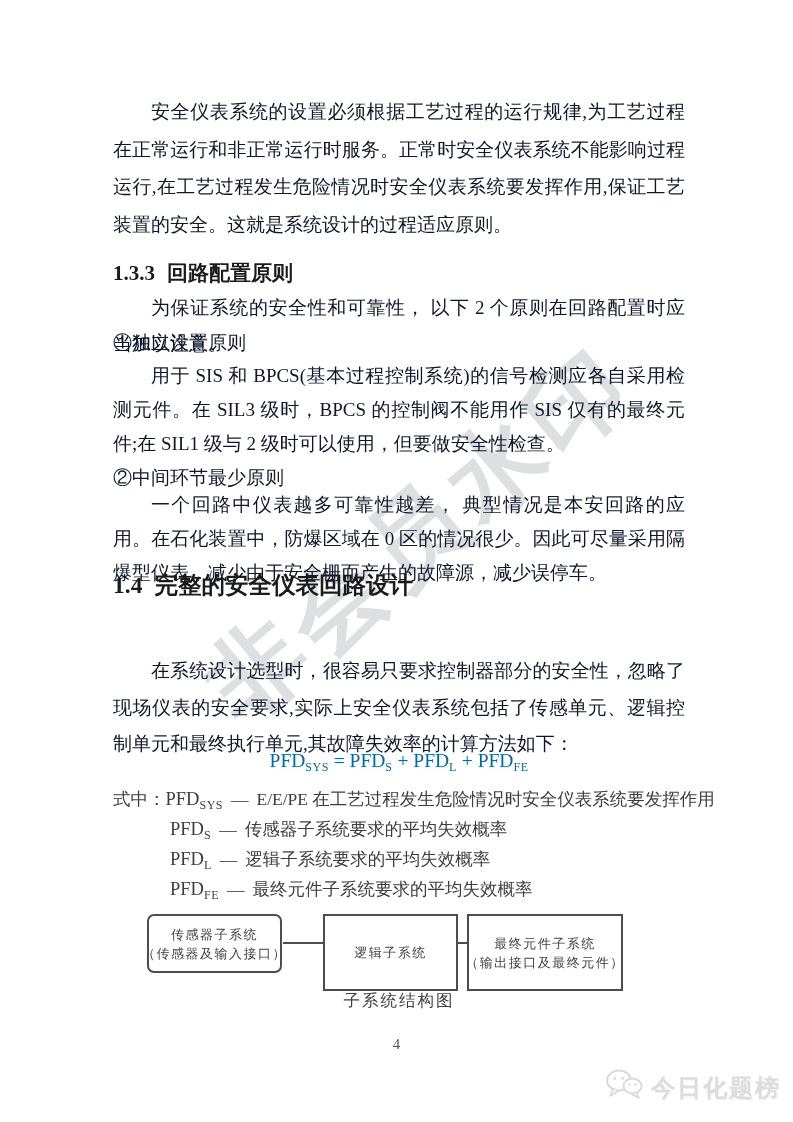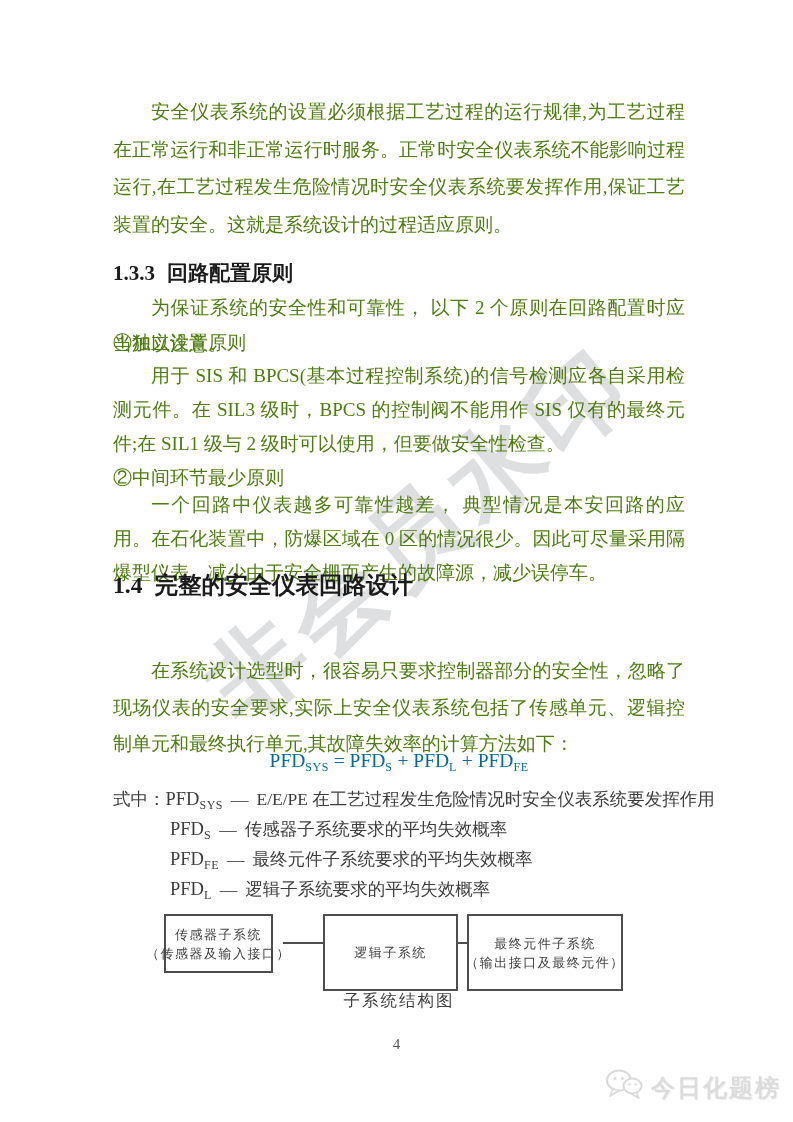--- a/index.html
+++ b/index.html
@@ -32,21 +32,21 @@
     transform-origin: 50% 50%;
     z-index: 0;
     pointer-events: none;
   }
   .content-layer { position: absolute; inset: 0; z-index: 1; }
 
   .body-text {
     font-size: 19px;
     line-height: 37.5px;
     text-align: justify;
-    color: #4d7c0f;
+    color: #0f172a;
   }
   .indent { text-indent: 2em; }
 
   .para1 { top: 93px; }
   .h133  { top: 259px; }
   .para2 { top: 290px; line-height: 36px; }
   .item1-title { top: 326px; line-height: 34px; }
   .item1-body  { top: 359px; line-height: 34px; }
   .item2-title { top: 461px; line-height: 34px; }
   .item2-body  { top: 488px; line-height: 34px; }
@@ -104,21 +104,21 @@
     flex-direction: column;
     align-items: center;
     justify-content: center;
     font-size: 13px;
     line-height: 19px;
     letter-spacing: 1.5px;
     color: #3f3f3f;
     text-align: center;
     white-space: nowrap;
   }
-  .dbox1 { left: 164px; top: 914px; width: 109px; height: 59px; }
+  .dbox1 { left: 147px; top: 914px; width: 135px; height: 59px; border-radius: 7px; }
   .dbox2 { left: 323px; top: 914px; width: 135px; height: 77px; }
   .dbox3 { left: 467px; top: 914px; width: 156px; height: 77px; }
   .connector {
     position: absolute;
     top: 942px;
     border-top: 2px solid #4d4d4d;
   }
   .conn1 { left: 283px; width: 40px; }
   .conn2 { left: 458px; width: 38px; }
 
@@ -197,24 +197,24 @@
     </div>
 
     <div class="abs defs">
       <div class="def-line">
         <span>式中：</span><span class="def-term"><span>PFD</span><sub>SYS</sub></span><span class="def-dash">—</span><span>E/E/PE 在工艺过程发生危险情况时安全仪表系统要发挥作用</span>
       </div>
       <div class="def-line hang">
         <span class="def-term"><span>PFD</span><sub>S</sub></span><span class="def-dash">—</span><span>传感器子系统要求的平均失效概率</span>
       </div>
       <div class="def-line hang">
+        <span class="def-term"><span>PFD</span><sub>L</sub></span><span class="def-dash">—</span><span>逻辑子系统要求的平均失效概率</span>
+      </div>
+      <div class="def-line hang">
         <span class="def-term"><span>PFD</span><sub>FE</sub></span><span class="def-dash">—</span><span>最终元件子系统要求的平均失效概率</span>
-      </div>
-      <div class="def-line hang">
-        <span class="def-term"><span>PFD</span><sub>L</sub></span><span class="def-dash">—</span><span>逻辑子系统要求的平均失效概率</span>
       </div>
     </div>
 
     <div class="dbox dbox1">
       <span>传感器子系统</span>
       <span>（传感器及输入接口）</span>
     </div>
     <div class="connector conn1"></div>
     <div class="dbox dbox2">
       <span>逻辑子系统</span>

